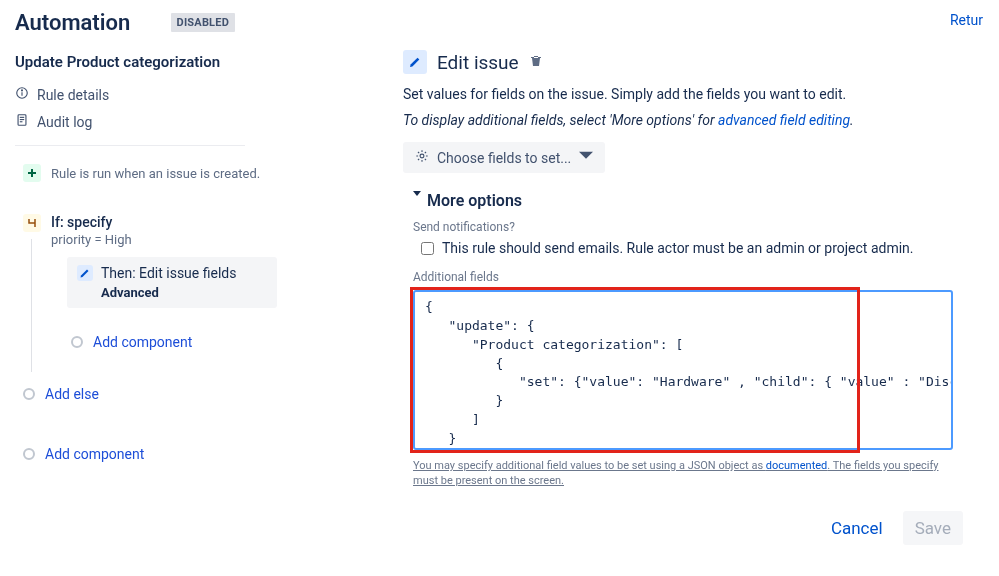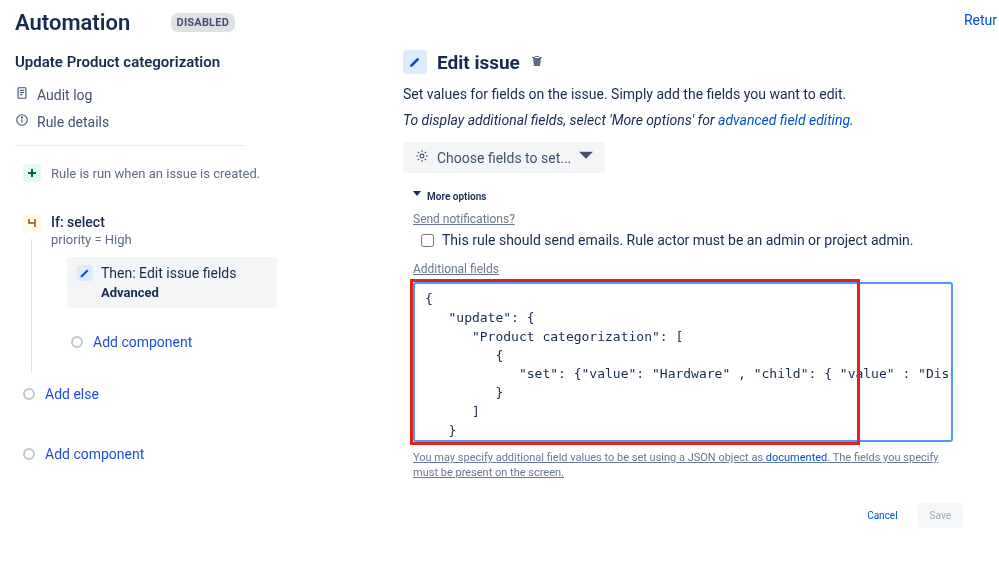--- a/index.html
+++ b/index.html
@@ -39,29 +39,29 @@
     font-size: 22px;
     font-weight: 600;
     margin: 0;
   }
   .disabled-badge {
     background: #DFE1E6;
     color: #42526E;
     font-size: 11px;
     font-weight: 700;
     padding: 3px 6px;
-    border-radius: 7px;
+    border-radius: 1px;
     letter-spacing: 0.2px;
     margin-left: auto;
     margin-right: 130px;
   }
   .return-link {
     position: absolute;
     top: 12px;
-    right: 2px;
+    right: 16px;
     color: #0052CC;
     font-size: 14px;
     cursor: pointer;
   }
   .rule-name {
     font-size: 15px;
     font-weight: 600;
     margin-bottom: 10px;
   }
   .meta-row {
@@ -158,21 +158,21 @@
     height: 24px;
     background: #DEEBFF;
     border-radius: 3px;
     display: flex;
     align-items: center;
     justify-content: center;
     color: #0052CC;
   }
   .panel-header h2 {
     font-size: 19px;
-    font-weight: 700;
+    font-weight: 400;
     margin: 0;
   }
   .trash-icon { color: #5E6C84; cursor: pointer; }
   .panel-desc { font-size: 14px; color: #172B4D; margin-bottom: 10px; }
   .panel-desc.sm { margin-bottom: 14px; font-style: italic; }
   .link { color: #0052CC; cursor: pointer; }
   .choose-btn {
     display: inline-flex;
     align-items: center;
     gap: 8px;
@@ -183,32 +183,32 @@
     color: #42526E;
     cursor: pointer;
     margin-bottom: 18px;
   }
   .choose-btn svg { width: 14px; height: 14px; }
   .more-opts-hdr {
     display: flex;
     align-items: flex-start;
     gap: 6px;
     font-weight: 600;
-    font-size: 10px;
+    font-size: 16px;
     cursor: pointer;
     margin-left: 10px;
     margin-bottom: 10px;
   }
   .caret-down {
     width: 0; height: 0;
     border-left: 4px solid transparent;
     border-right: 4px solid transparent;
     border-top: 5px solid #172B4D;
   }
-  .sub-label { font-size: 12px; color: #6B778C; margin-left: 10px; margin-bottom: 6px; text-decoration: underline; }
+  .sub-label { font-size: 12px; color: #6B778C; margin-left: 10px; margin-bottom: 6px; }
   .checkbox-row {
     display: flex;
     align-items: center;
     gap: 8px;
     margin-left: 18px;
     margin-bottom: 14px;
     font-size: 14px;
     color: #172B4D;
   }
   .checkbox-row input { margin: 0; }
@@ -253,60 +253,60 @@
     display: flex;
     gap: 8px;
     justify-content: flex-end;
     width: 550px;
     margin-left: 10px;
     margin-top: 22px;
   }
   .btn {
     padding: 7px 12px;
     border-radius: 3px;
-    font-size: 10px;
+    font-size: 17px;
     cursor: pointer;
   }
   .btn.cancel { color: #0052CC; background: transparent; }
   .btn.save { background: #091E420A; color: #A5ADBA; cursor: not-allowed; }
 </style>
 </head>
 <body>
 
 <span class="return-link">Retur</span>
 
 <div class="page">
   <div class="left-col">
     <div class="header-row">
       <h1>Automation</h1>
       <span class="disabled-badge">DISABLED</span>
     </div>
 
     <div class="rule-name">Update Product categorization</div>
 
+    <div class="meta-row">
+      <span>
+        <svg viewBox="0 0 16 16" fill="none" stroke="currentColor" stroke-width="1.3">
+            <circle cx="8" cy="8" r="6"></circle>
+            <line x1="8" y1="7" x2="8" y2="11"></line>
+            <circle cx="8" cy="5" r="0.5" fill="currentColor"></circle>
+          </svg>
+      </span>
+      <span>Rule details</span>
+    </div>
     <div class="meta-row">
       <span>
         <svg viewBox="0 0 16 16" fill="none" stroke="currentColor" stroke-width="1.3">
             <rect x="3.5" y="2" width="9" height="12" rx="1"></rect>
             <line x1="5.5" y1="5" x2="10.5" y2="5"></line>
             <line x1="5.5" y1="7.5" x2="10.5" y2="7.5"></line>
             <line x1="5.5" y1="10" x2="8.5" y2="10"></line>
           </svg>
       </span>
       <span>Audit log</span>
-    </div>
-    <div class="meta-row">
-      <span>
-        <svg viewBox="0 0 16 16" fill="none" stroke="currentColor" stroke-width="1.3">
-            <circle cx="8" cy="8" r="6"></circle>
-            <line x1="8" y1="7" x2="8" y2="11"></line>
-            <circle cx="8" cy="5" r="0.5" fill="currentColor"></circle>
-          </svg>
-      </span>
-      <span>Rule details</span>
     </div>
 
     <hr class="hr">
 
     <div class="step-block indent-1">
       <div class="step-row">
         <span class="step-icon green">
           <svg viewBox="0 0 12 12" stroke="currentColor" stroke-width="2">
               <line x1="6" y1="2" x2="6" y2="10"></line>
               <line x1="2" y1="6" x2="10" y2="6"></line>
@@ -319,21 +319,21 @@
     </div>
 
     <div class="step-block indent-1">
       <div class="step-row">
         <span class="step-icon yellow">
           <svg viewBox="0 0 12 12" stroke="currentColor" stroke-width="1.5" fill="none">
               <path d="M3 2 L3 6 L9 6 M9 2 L9 10"></path>
             </svg>
         </span>
         <div>
-          <div class="step-title">If: select</div>
+          <div class="step-title">If: specify</div>
           <div class="step-sub">priority = High</div>
         </div>
       </div>
 
       <div class="indent-2">
         <div class="then-block">
           <span class="step-icon blue">
             <svg viewBox="0 0 12 12" fill="currentColor">
                 <path d="M1.5 10.5 L2 8.5 L8 2.5 L9.5 4 L3.5 10 Z"></path>
               </svg>

